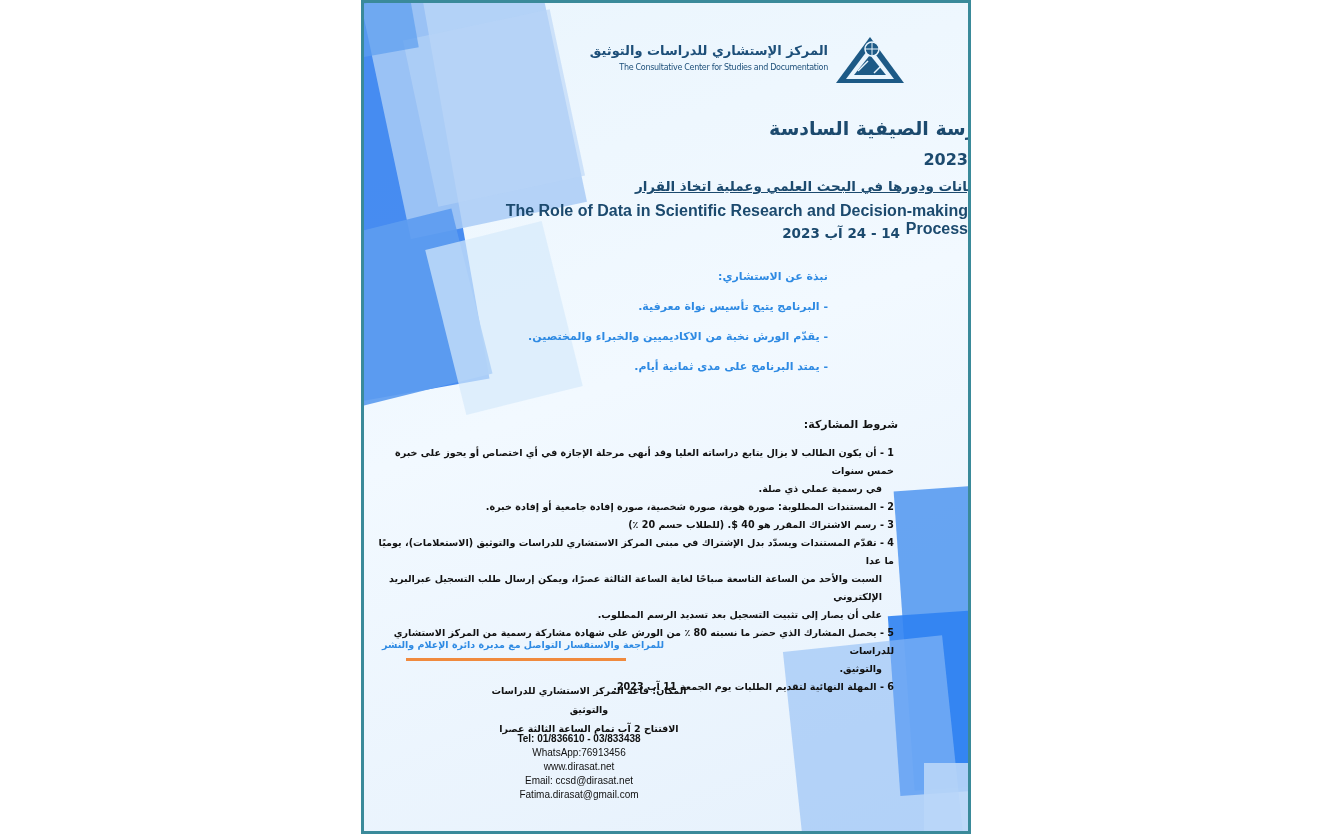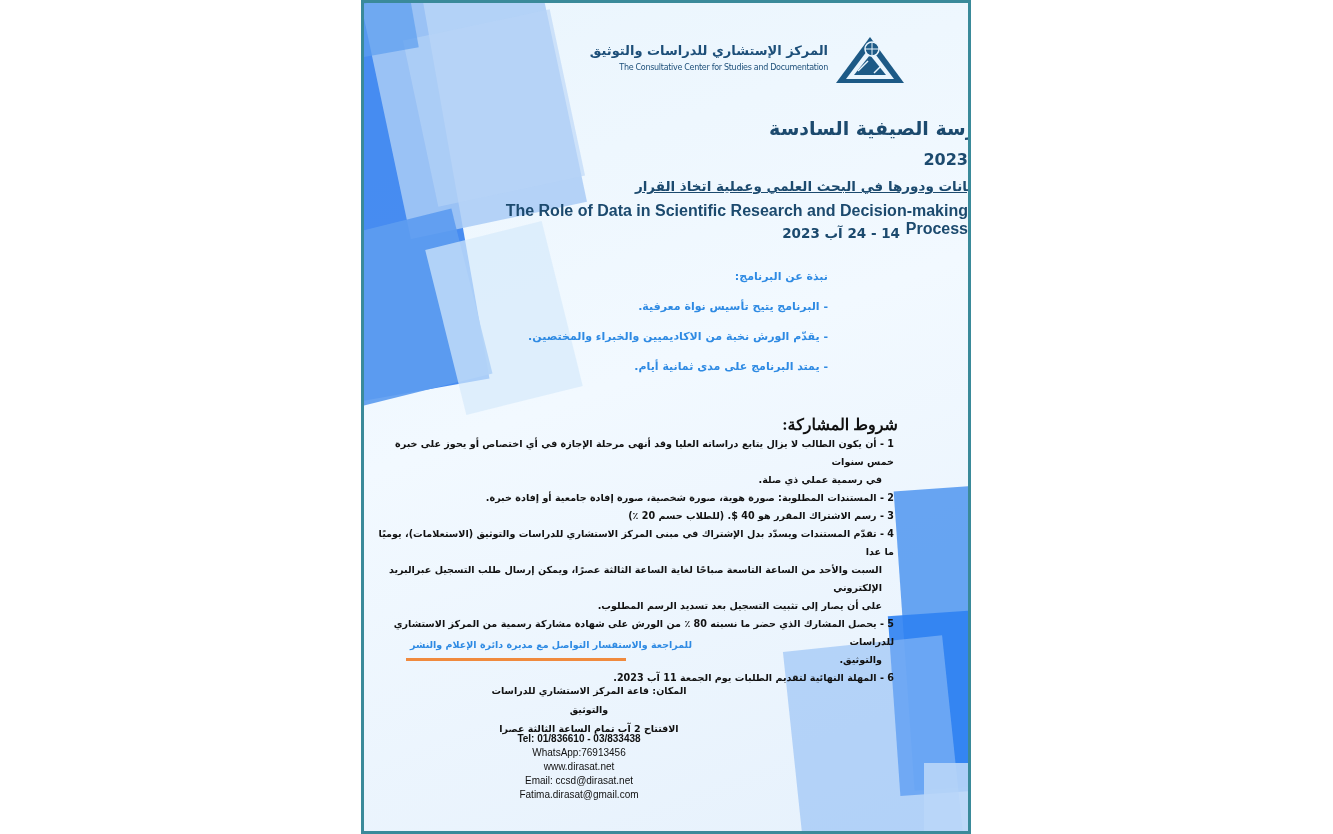--- a/index.html
+++ b/index.html
@@ -35,26 +35,26 @@
     .t5 { top: 222px; font-size: 13.5px; direction: rtl; left: -68px; }
     .about {
       position: absolute; right: 140px; top: 266px; direction: rtl; text-align: right;
       color: #2e8ae3; font-size: 11px; font-weight: bold;
     }
     .about div { height: 30px; line-height: 16px; }
     .terms {
       position: absolute; right: 64px; top: 413px; width: 530px; direction: rtl; text-align: right;
       color: #111; font-size: 9.6px; font-weight: bold; line-height: 18px;
     }
-    .terms .head { font-size: 16px; margin-bottom: 1px; padding-right: 6px; font-family: Liberation Serif, serif; }
+    .terms .head { font-size: 11px; margin-bottom: 10px; padding-right: 6px; }
     .terms .item { padding-right: 10px; }
     .terms .cont { padding-right: 22px; }
     .contact-note {
       position: absolute; left: 40px; top: 636px; width: 260px; direction: rtl; text-align: right;
-      color: #2e8ae3; font-size: 9.5px; font-weight: bold; white-space: nowrap; margin-left: 28px;
+      color: #2e8ae3; font-size: 9.5px; font-weight: bold; white-space: nowrap;
     }
     .orange-line { position: absolute; left: 42px; top: 655px; width: 220px; height: 3px; background: #f08a3e; }
     .venue {
       position: absolute; left: 120px; top: 678px; width: 210px; direction: rtl; text-align: center;
       font-size: 9.5px; font-weight: bold; color: #111; line-height: 19px;
     }
     .contacts {
       position: absolute; left: 120px; top: 729px; width: 190px; text-align: center;
       font-family: "Liberation Sans", sans-serif; font-size: 10px; color: #111; line-height: 14px;
     }
@@ -92,21 +92,21 @@
     </svg>
   </div>
 
   <div class="center t1">المدرسة الصيفية السادسة</div>
   <div class="center t2">2023</div>
   <div class="center t3">البيانات ودورها في البحث العلمي وعملية اتخاذ القرار</div>
   <div class="center t4">The Role of Data in Scientific Research and Decision-making Process</div>
   <div class="center t5">14 - 24 آب 2023</div>
 
   <div class="about">
-    <div>نبذة عن البرنامج:</div>
+    <div>نبذة عن الاستشاري:</div>
     <div>- البرنامج يتيح تأسيس نواة معرفية.</div>
     <div>- يقدّم الورش نخبة من الاكاديميين والخبراء والمختصين.</div>
     <div>- يمتد البرنامج على مدى ثمانية أيام.</div>
   </div>
 
   <div class="terms">
     <div class="head">شروط المشاركة:</div>
     <div class="item">1 - أن يكون الطالب لا يزال يتابع دراساته العليا وقد أنهى مرحلة الإجازة في أي اختصاص أو يحوز على خبرة خمس سنوات</div>
     <div class="cont">في رسمية عملي ذي صلة.</div>
     <div class="item">2 - المستندات المطلوبة: صورة هوية، صورة شخصية، صورة إفادة جامعية أو إفادة خبرة.</div>

